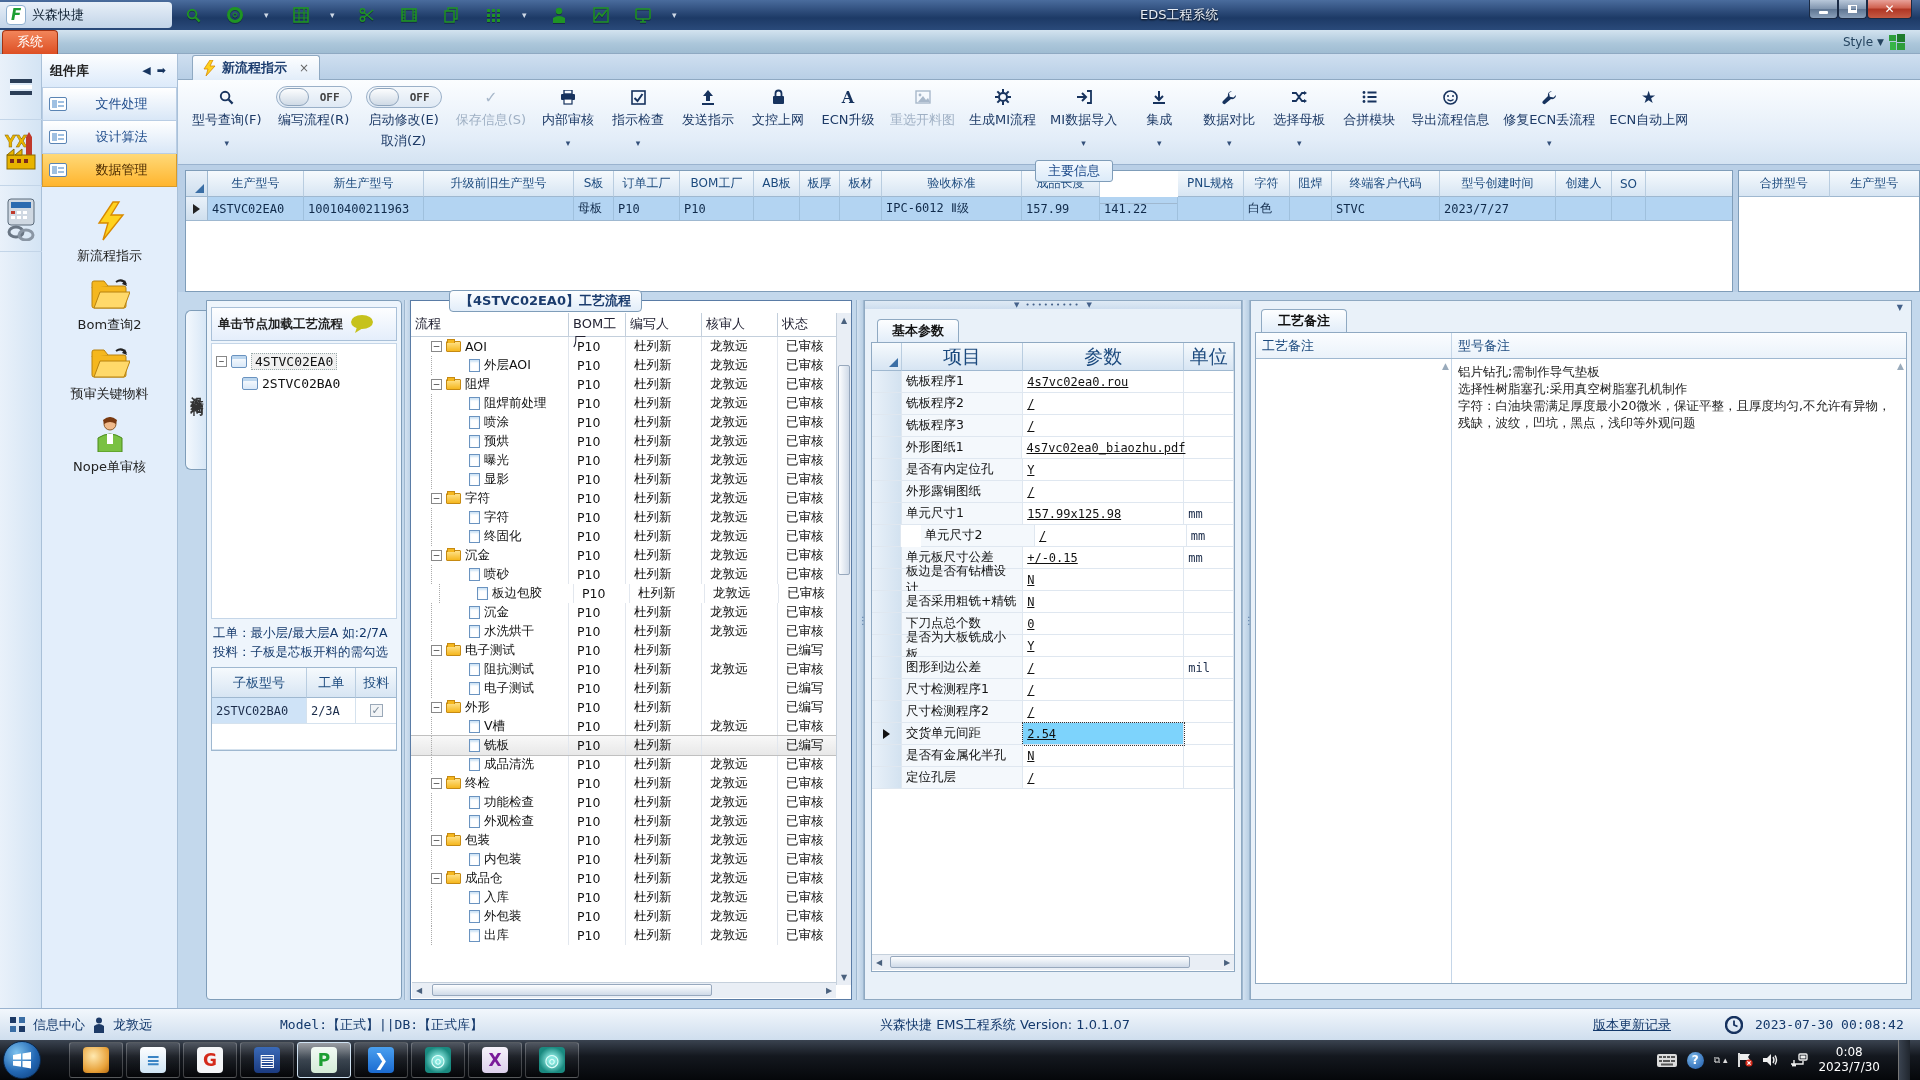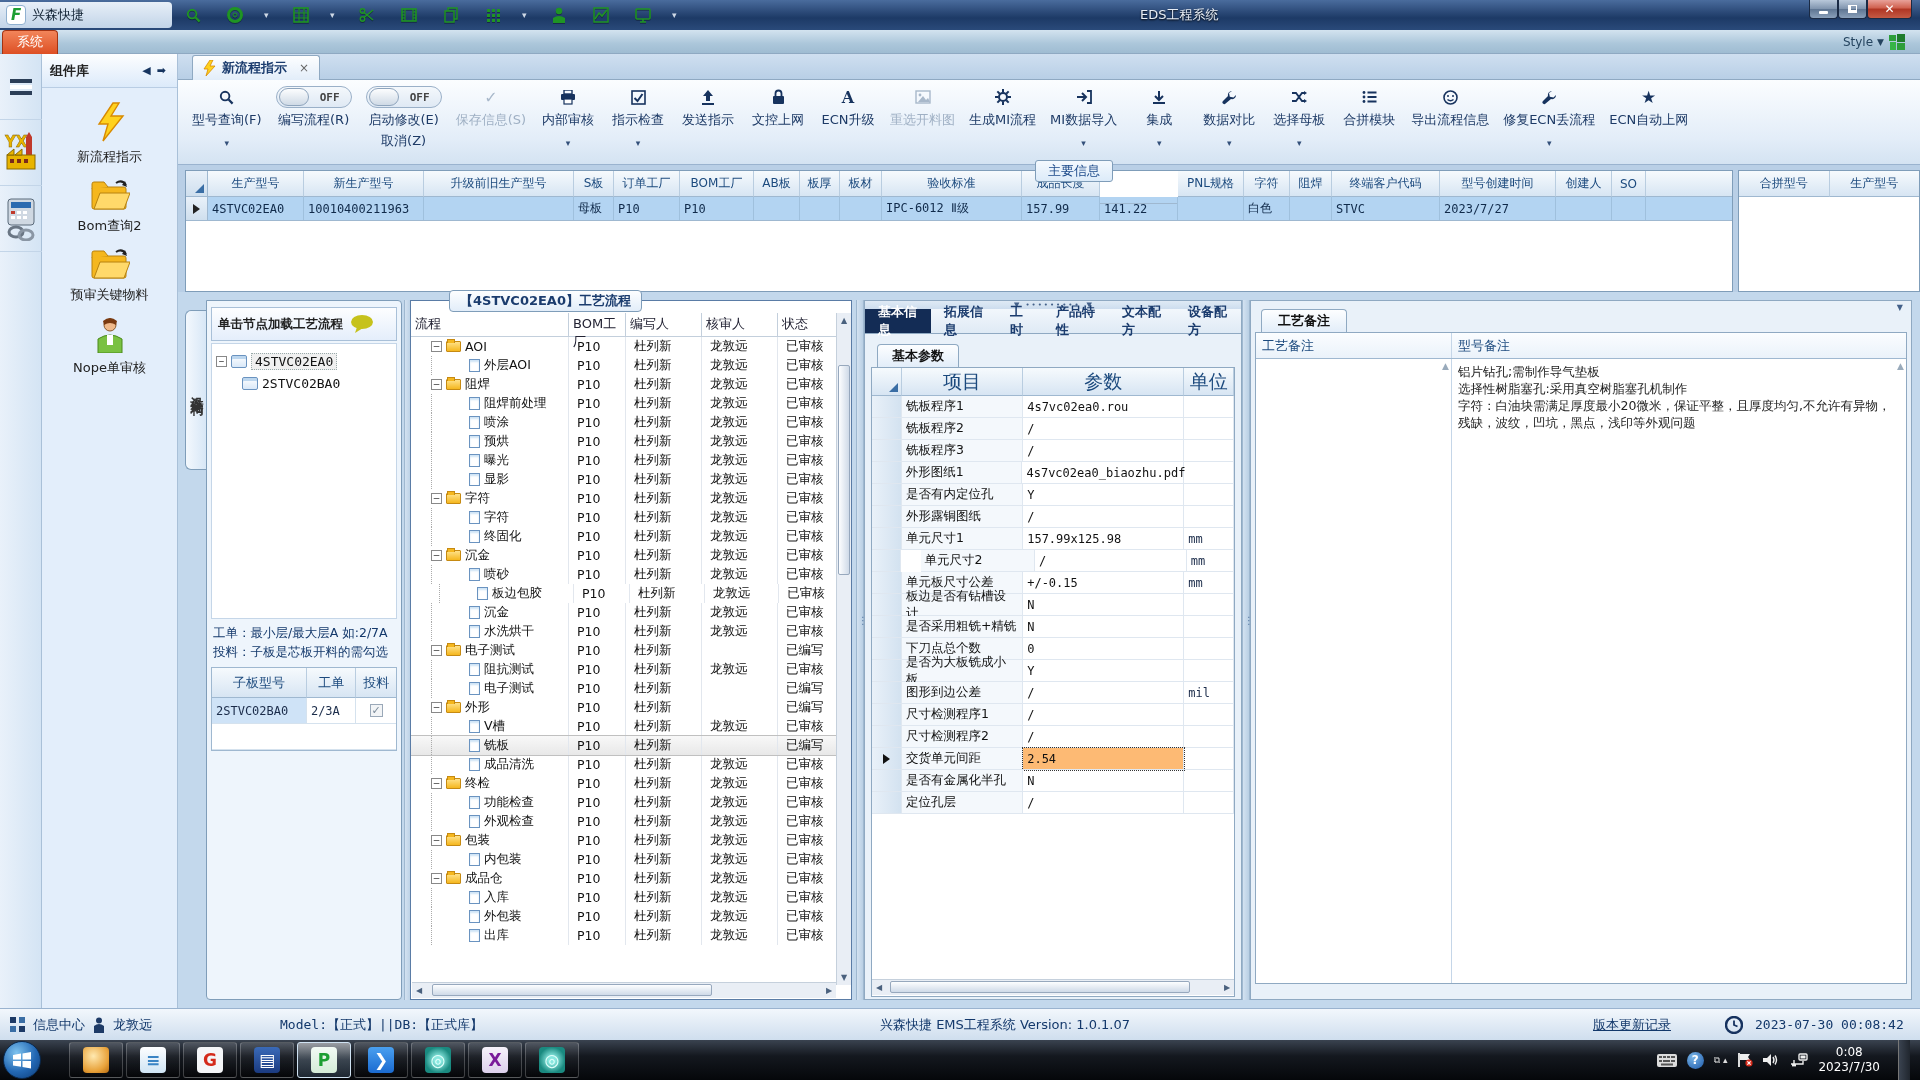--- a/index.html
+++ b/index.html
@@ -143,22 +143,22 @@
   .subtab { margin:10px 0 0 12px; display:inline-block; padding:2px 14px; background:linear-gradient(#fdfeff,#e2edf9);
     border:1px solid #8fa9c2; border-bottom:none; border-radius:4px 4px 0 0; font-weight:bold; font-size:13px; color:#111; }
   .qgrid { margin:0 6px 0 6px; background:#fff; border:1px solid #8fa9c2; height:630px; position:relative; }
   .qhead { display:flex; height:28px; }
   .qhead > div { background:linear-gradient(#f6fafd,#d7e5f3); border-right:1px solid #b9cde0; border-bottom:1px solid #9fb8d0;
     display:flex; align-items:center; justify-content:center; color:#1c4a7e; font-size:19px; }
   .qrow { display:flex; height:22px; }
   .qrow > div { border-right:1px solid #dfe7f0; border-bottom:1px solid #dfe7f0; display:flex; align-items:center; padding:0 4px; }
   .q-h { background:linear-gradient(90deg,#e9f1f9,#d3e2f0); justify-content:center; }
   .q-item { font-size:12.5px; color:#111; background:#f4f8fc; }
-  .q-val { font-family:"DejaVu Sans Mono",monospace; font-size:12px; color:#111; }
-  .q-val.sel { background:#fdba74; outline:1px dotted #333; }
+  .q-val { font-family:"DejaVu Sans Mono",monospace; font-size:12px; color:#111;text-decoration:underline; }
+  .q-val.sel { background:#7dd3fc; outline:1px dotted #333; }
   .q-unit { font-family:"DejaVu Sans Mono",monospace; font-size:12px; }
 
   
   .rempanel { left:1072px; top:8px; width:662px; height:700px; background:#e9f1f9; border:1px solid #8fa9c2; }
   .rem-tab { margin:8px 0 0 10px; display:inline-block; padding:2px 16px; background:linear-gradient(#fdfeff,#e2edf9);
     border:1px solid #8fa9c2; border-bottom:none; border-radius:4px 4px 0 0; font-weight:bold; font-size:13px; color:#111; }
   .rem-grid { margin:0 4px; height:652px; background:#fff; border:1px solid #8fa9c2; display:flex; flex-direction:column; }
   .rem-heads { display:flex; height:26px; border-bottom:1px solid #9fb8d0; }
   .rem-heads > div { border-right:1px solid #c5d6e8; display:flex; align-items:center; padding:0 6px; color:#1c4a7e; font-size:13px;
     background:linear-gradient(#fbfdff,#eaf2fa); }
@@ -333,20 +333,34 @@
   </div>
 </div>
 
 <div class="abs sidebar">
   <div class="sb-head">
     <span>组件库</span>
       <span class="sp"></span>
     <span class="sb-arr">◀</span>
     <span class="sb-arr">➡</span>
   </div>
+  <div>
+      <div class="sb-group">
+        <span class="sb-gicon"></span>
+        <span style="flex:1;text-align:center;">文件处理</span>
+      </div>
+      <div class="sb-group">
+        <span class="sb-gicon"></span>
+        <span style="flex:1;text-align:center;">设计算法</span>
+      </div>
+      <div class="sb-group active">
+        <span class="sb-gicon"></span>
+        <span style="flex:1;text-align:center;">数据管理</span>
+      </div>
+    </div>
   <div class="sb-items">
       <div class="sb-item">
         <span><svg width="34" height="40" viewBox="0 0 34 40">
             <polygon points="20,1 6,22 15,22 10,39 30,14 18,14 26,1" fill="#ffd21e" stroke="#d88a00" stroke-width="1.4"></polygon>
           </svg></span>
         <span>新流程指示</span>
       </div>
       <div class="sb-item">
         <span><svg width="40" height="32" viewBox="0 0 40 32">
             <rect x="2" y="8" width="34" height="22" rx="2" fill="#f5b71e" stroke="#b8820e"></rect>
@@ -1068,28 +1082,20 @@
       <div class="sarrow" style="left:auto; right:0; top:0;">▶</div>
     </div>
   </div>
   <div class="vsplit" style="left:678px; top:8px; height:700px;"></div>
 
   <div class="abs parampanel">
     <div class="collapsebar">
         <span>▼</span>
         <span style="letter-spacing:2px;">•••••••••</span>
         <span>▼</span>
-      </div>
-    <div class="ptabs">
-        <div class="ptab active">基本信息</div>
-        <div class="ptab">拓展信息</div>
-        <div class="ptab">工时</div>
-        <div class="ptab">产品特性</div>
-        <div class="ptab">文本配方</div>
-        <div class="ptab">设备配方</div>
       </div>
     <div class="subtab">基本参数</div>
     <div class="qgrid">
       <div class="qhead">
           <div class="g-corner" style="width:30px; position:relative;"></div>
           <div style="width:122px;">项目</div>
           <div style="width:162px;">参数</div>
           <div style="width:50px;">单位</div>
           <div style="flex:1; border-right:none;"></div>
         </div>

